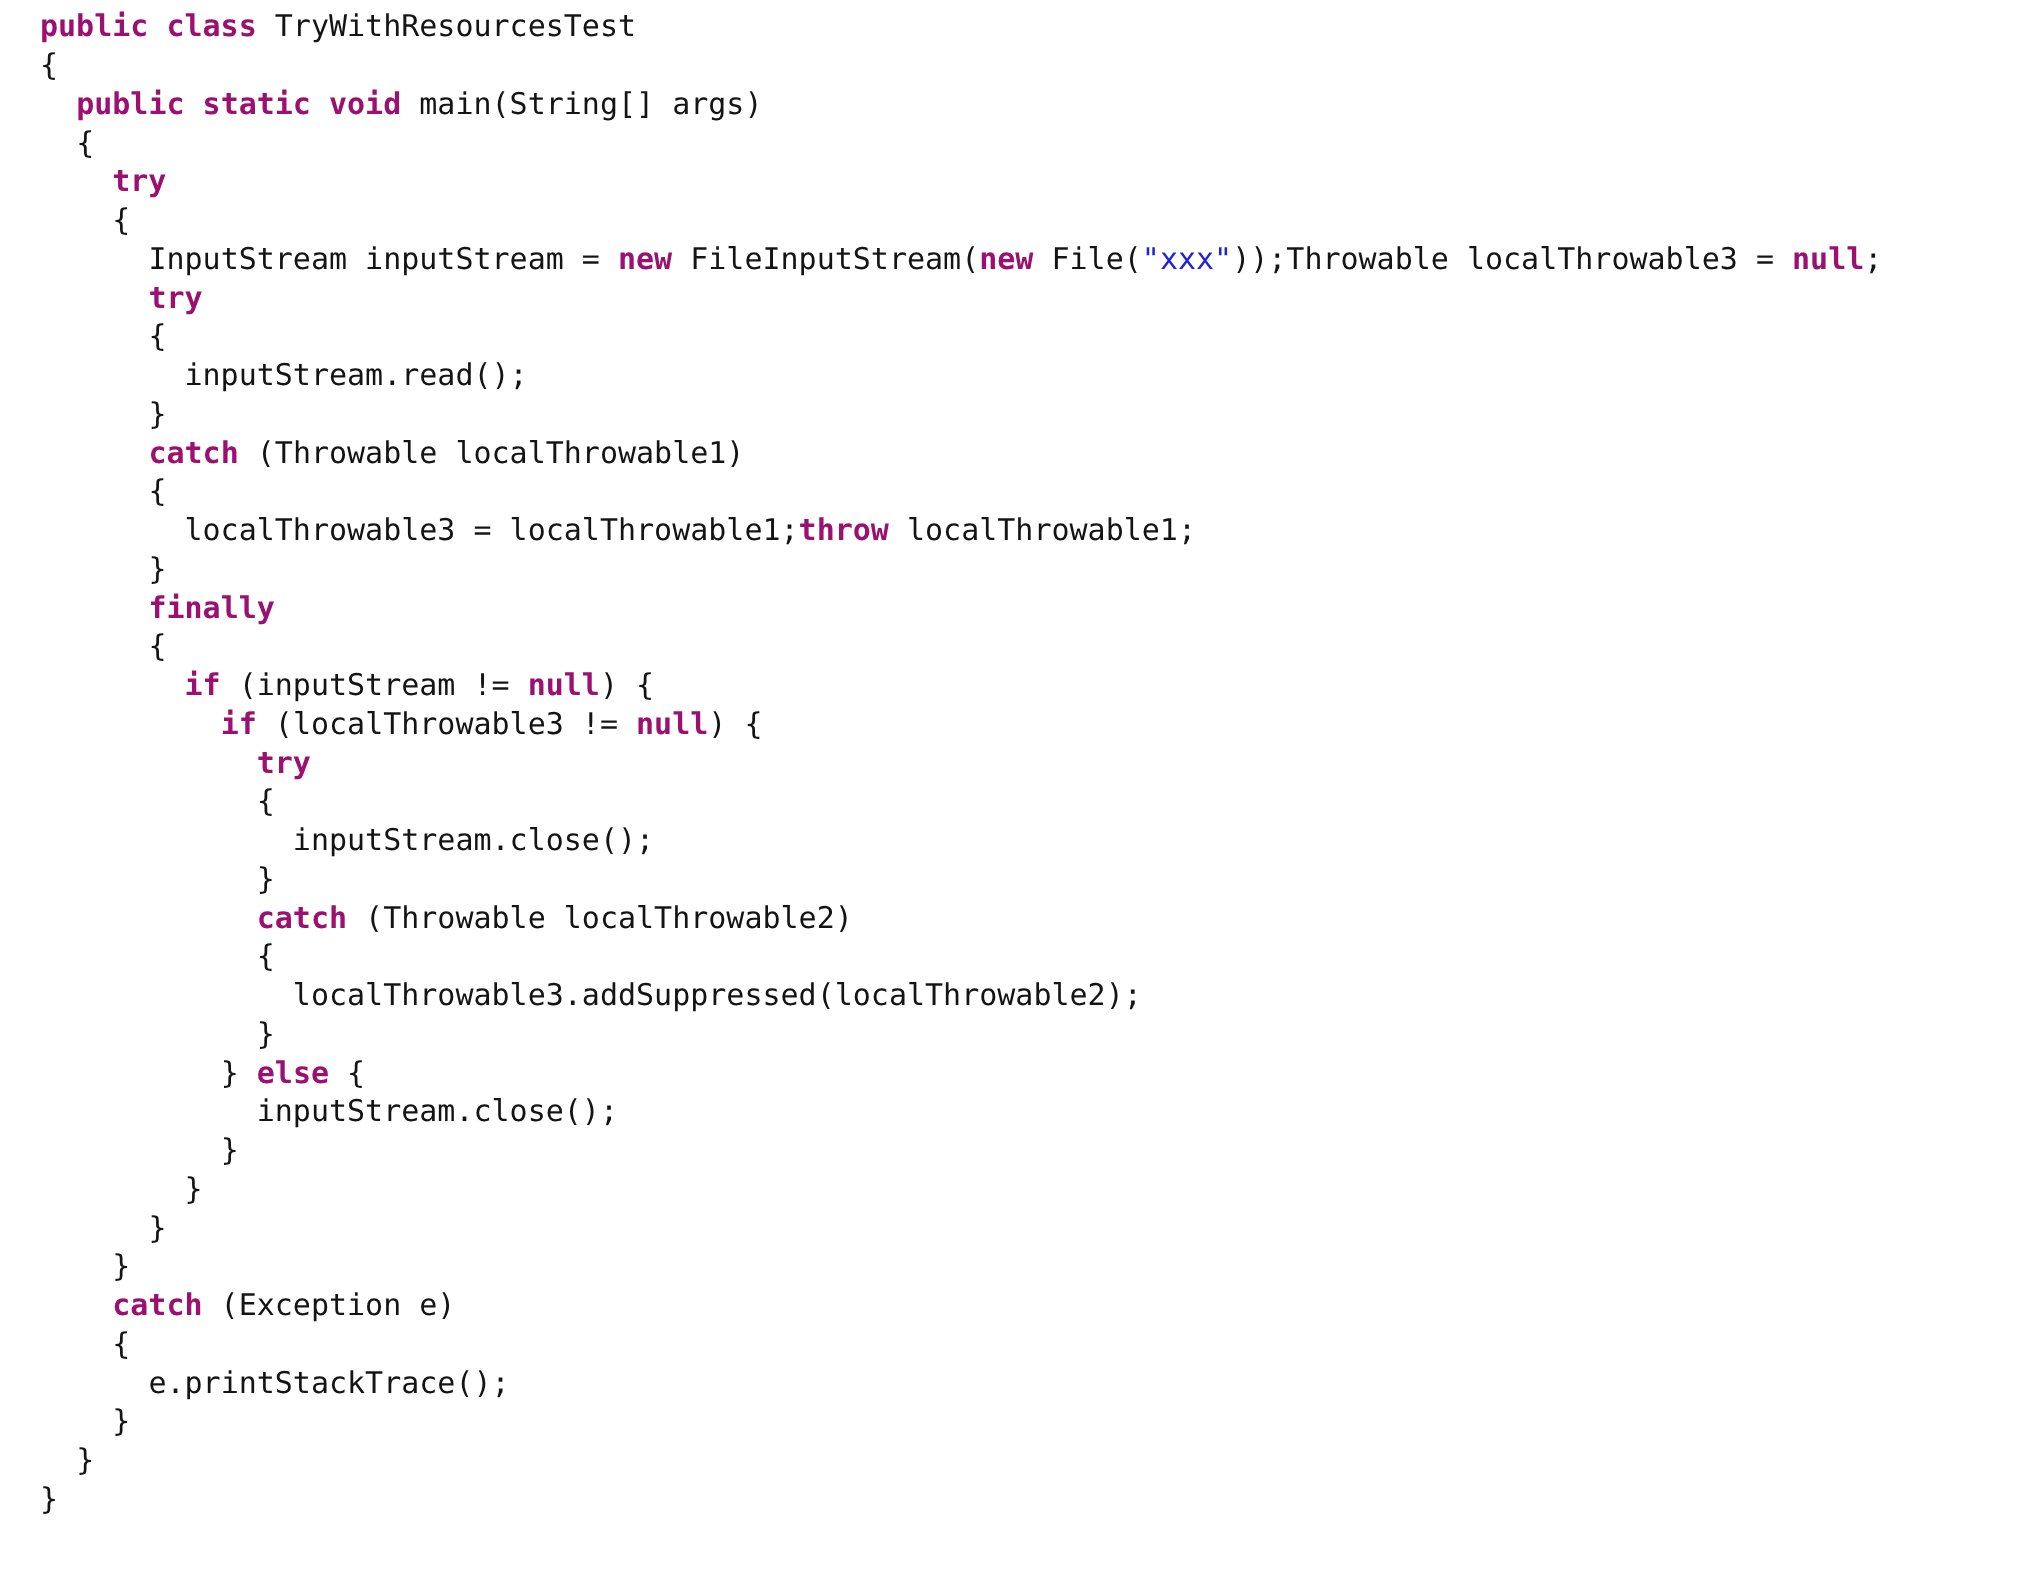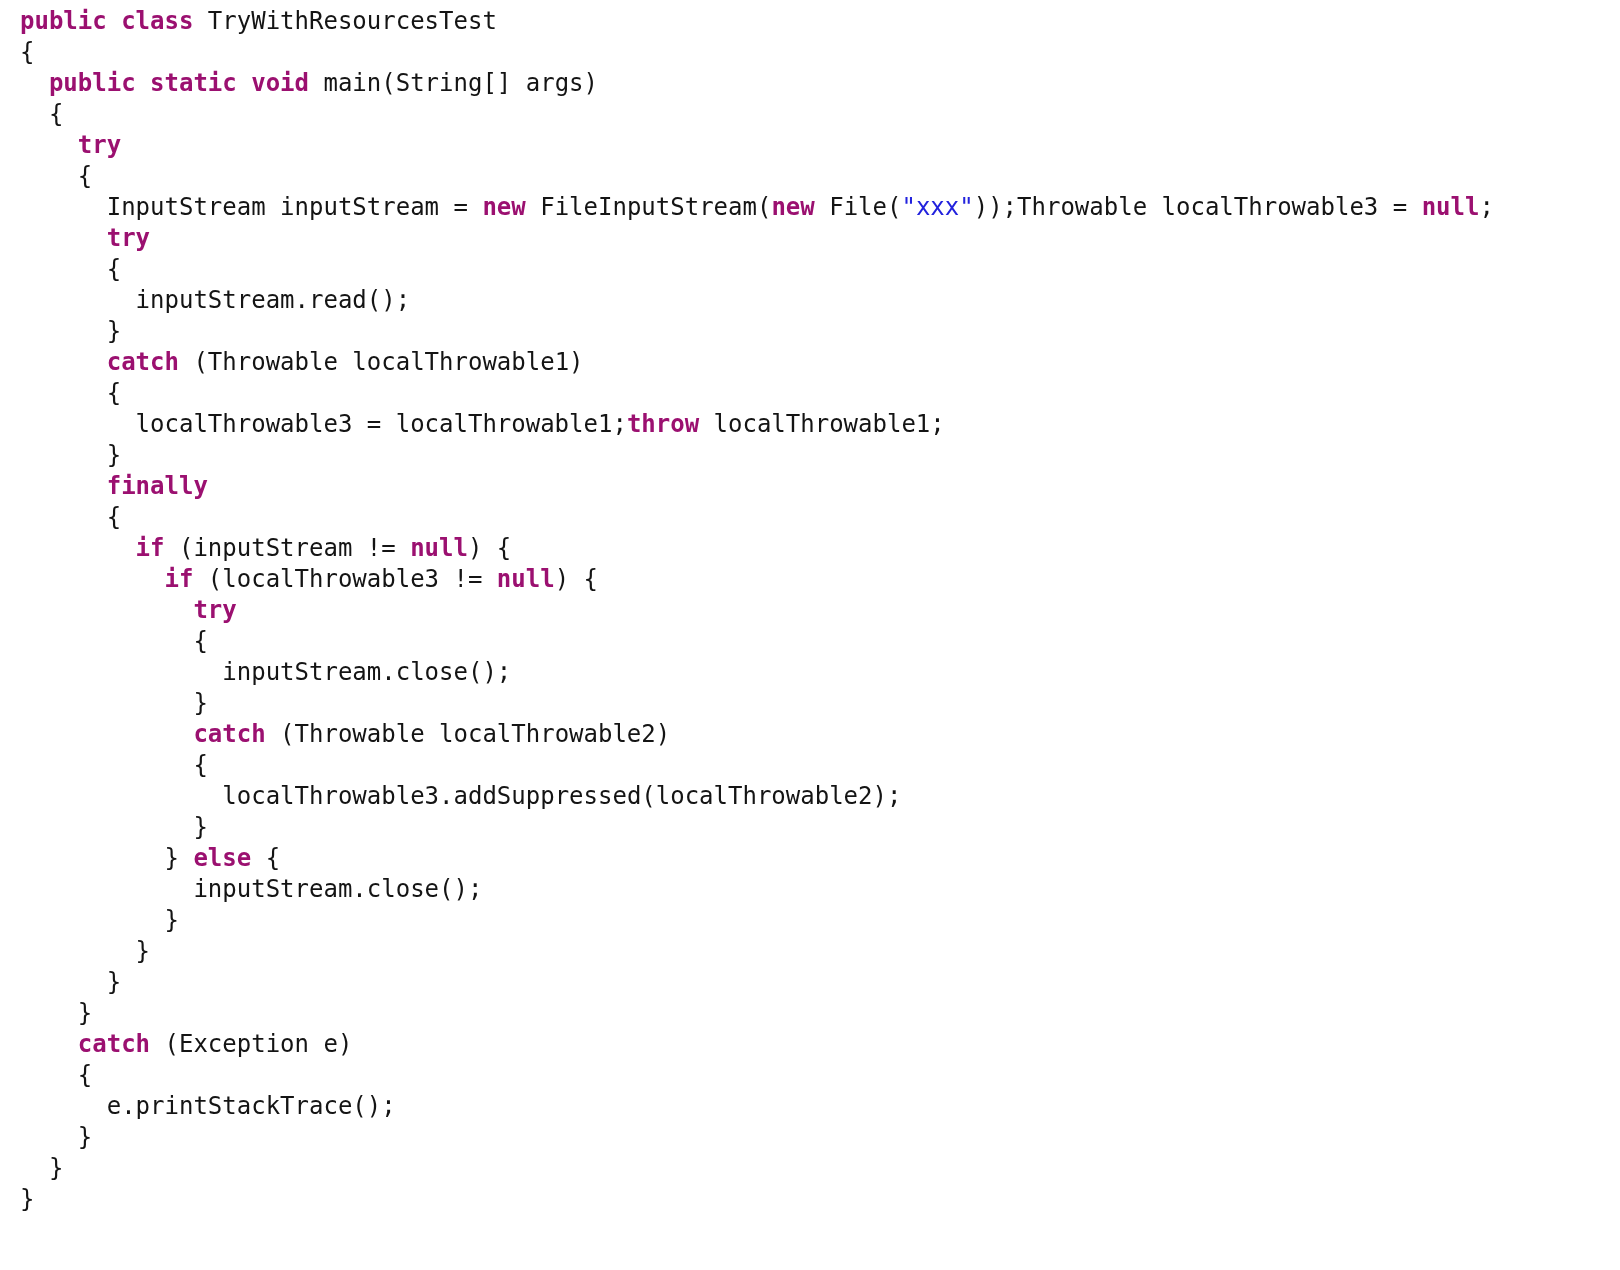--- a/index.html
+++ b/index.html
@@ -8,21 +8,21 @@
     background: #ffffff;
   }
   body {
     width: 1620px;
     height: 1270px;
     overflow: hidden;
     font-family: "DejaVu Sans Mono", monospace;
   }
   #code-block {
     position: absolute;
-    left: 20px;
+    left: 32px;
     top: 6px;
     font-family: "DejaVu Sans Mono", monospace;
     font-size: 24px;
     line-height: 31px;
     white-space: pre;
     color: #141414;
     -webkit-font-smoothing: antialiased;
   }
   .code-line {
     white-space: pre;

